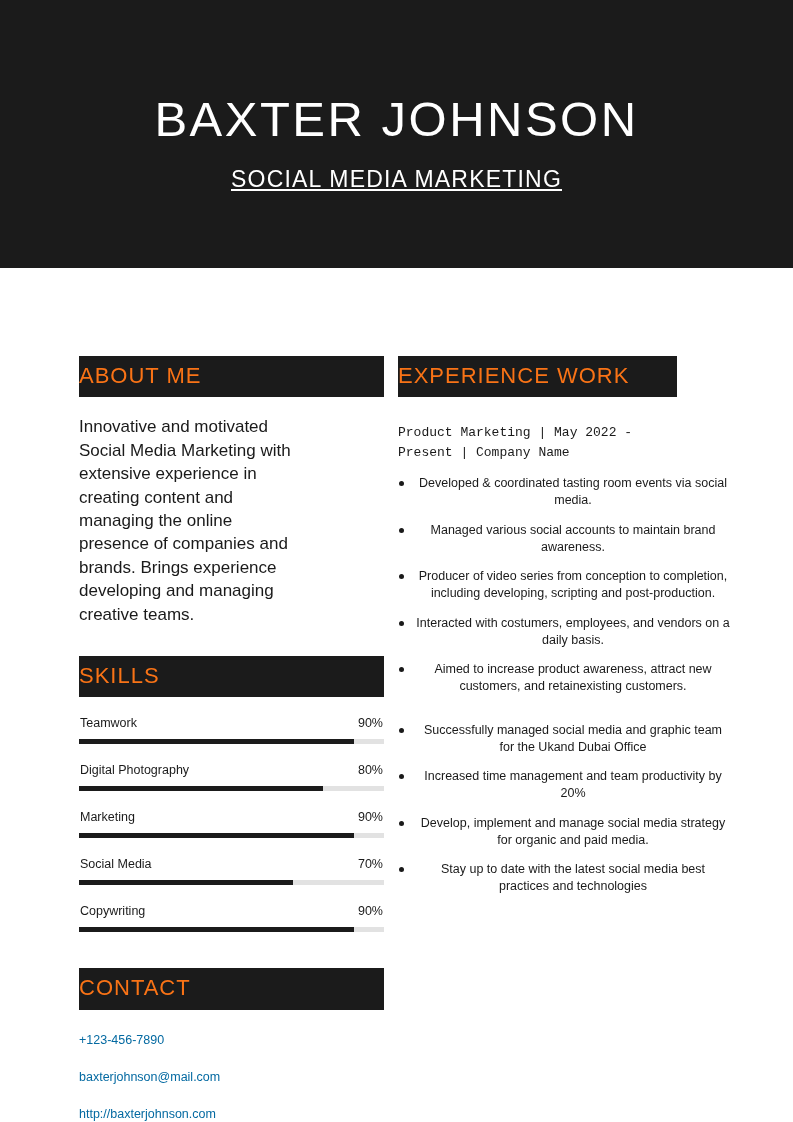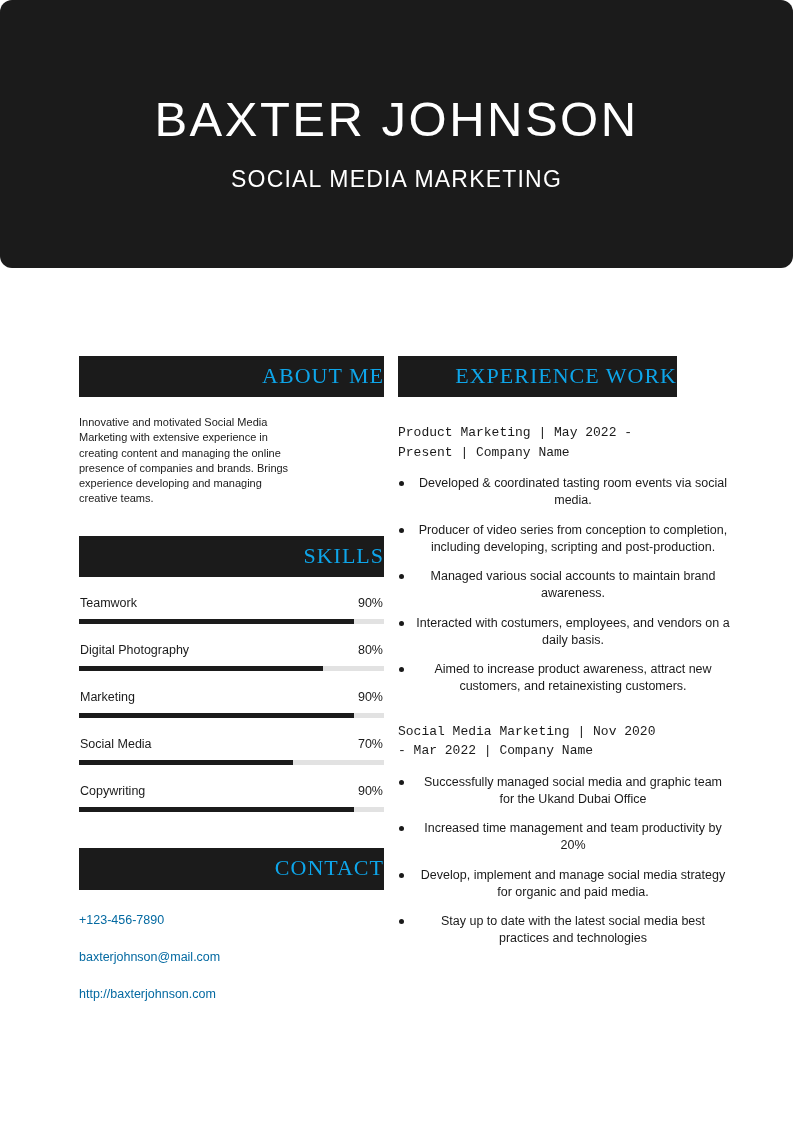--- a/index.html
+++ b/index.html
@@ -20,37 +20,37 @@
   .header {
     background: #1b1b1b;
     height: 268px;
     width: 100%;
     display: flex;
     flex-direction: column;
     align-items: center;
     justify-content: center;
     box-sizing: border-box;
     padding-top: 18px;
-    border-radius: 12px;
   }
   .header-name {
     color: #ffffff;
     font-size: 49px;
     letter-spacing: 2.5px;
     font-weight: 400;
     line-height: 1.1;
     text-align: center;
   }
   .header-role {
     color: #ffffff;
     font-size: 23px;
     letter-spacing: 1.2px;
     font-weight: 400;
     margin-top: 20px;
     text-align: center;
+    text-decoration: underline;
   }
 
   
   .body-wrap {
     display: flex;
     padding: 88px 0 0 0;
     box-sizing: border-box;
   }
   .col-left {
     width: 305px;
@@ -58,31 +58,30 @@
     box-sizing: border-box;
   }
   .col-right {
     margin-left: 14px;
     width: 320px;
     box-sizing: border-box;
   }
 
   .section-title {
     background: #1b1b1b;
-    color: #0ea5e9;
+    color: #f97316;
     font-size: 22px;
     letter-spacing: 1px;
-    text-align: right;
+    text-align: left;
     padding: 8px 0 9px 0;
     line-height: 1.1;
-    font-family: Liberation Serif, serif;
   }
 
   .about-text {
-    font-size: 11px;
+    font-size: 17px;
     line-height: 1.38;
     color: #1a1a1a;
     margin-top: 18px;
     width: 214px;
   }
 
   
   .skills-block { margin-top: 30px; }
   .skill {
     margin-top: 19px;
@@ -232,29 +231,28 @@
 
   <div class="col-right">
     <div class="exp-title-wrap">
       <div class="section-title">EXPERIENCE WORK</div>
     </div>
 
     <div class="job">
       <div class="job-head">Product Marketing | May 2022 -Present | Company Name</div>
       <ul class="bullets">
         <li>Developed &amp; coordinated tasting room events via social media.</li>
+        <li>Managed various social accounts to maintain brand awareness.</li>
         <li>Producer of video series from conception to completion, including developing, scripting and post-production.</li>
-        <li>Managed various social accounts to maintain brand awareness.</li>
         <li>Interacted with costumers, employees, and vendors on a daily basis.</li>
         <li>Aimed to increase product awareness, attract new customers, and retainexisting customers.</li>
       </ul>
     </div>
 
     <div class="job">
-      <div class="job-head">Social Media Marketing | Nov 2020 - Mar 2022 | Company Name</div>
       <ul class="bullets">
         <li>Successfully managed social media and graphic team for the Ukand Dubai Office</li>
         <li>Increased time management and team productivity by 20%</li>
         <li>Develop, implement and manage social media strategy for organic and paid media.</li>
         <li>Stay up to date with the latest social media best practices and technologies</li>
       </ul>
     </div>
   </div>
 
 </div>

